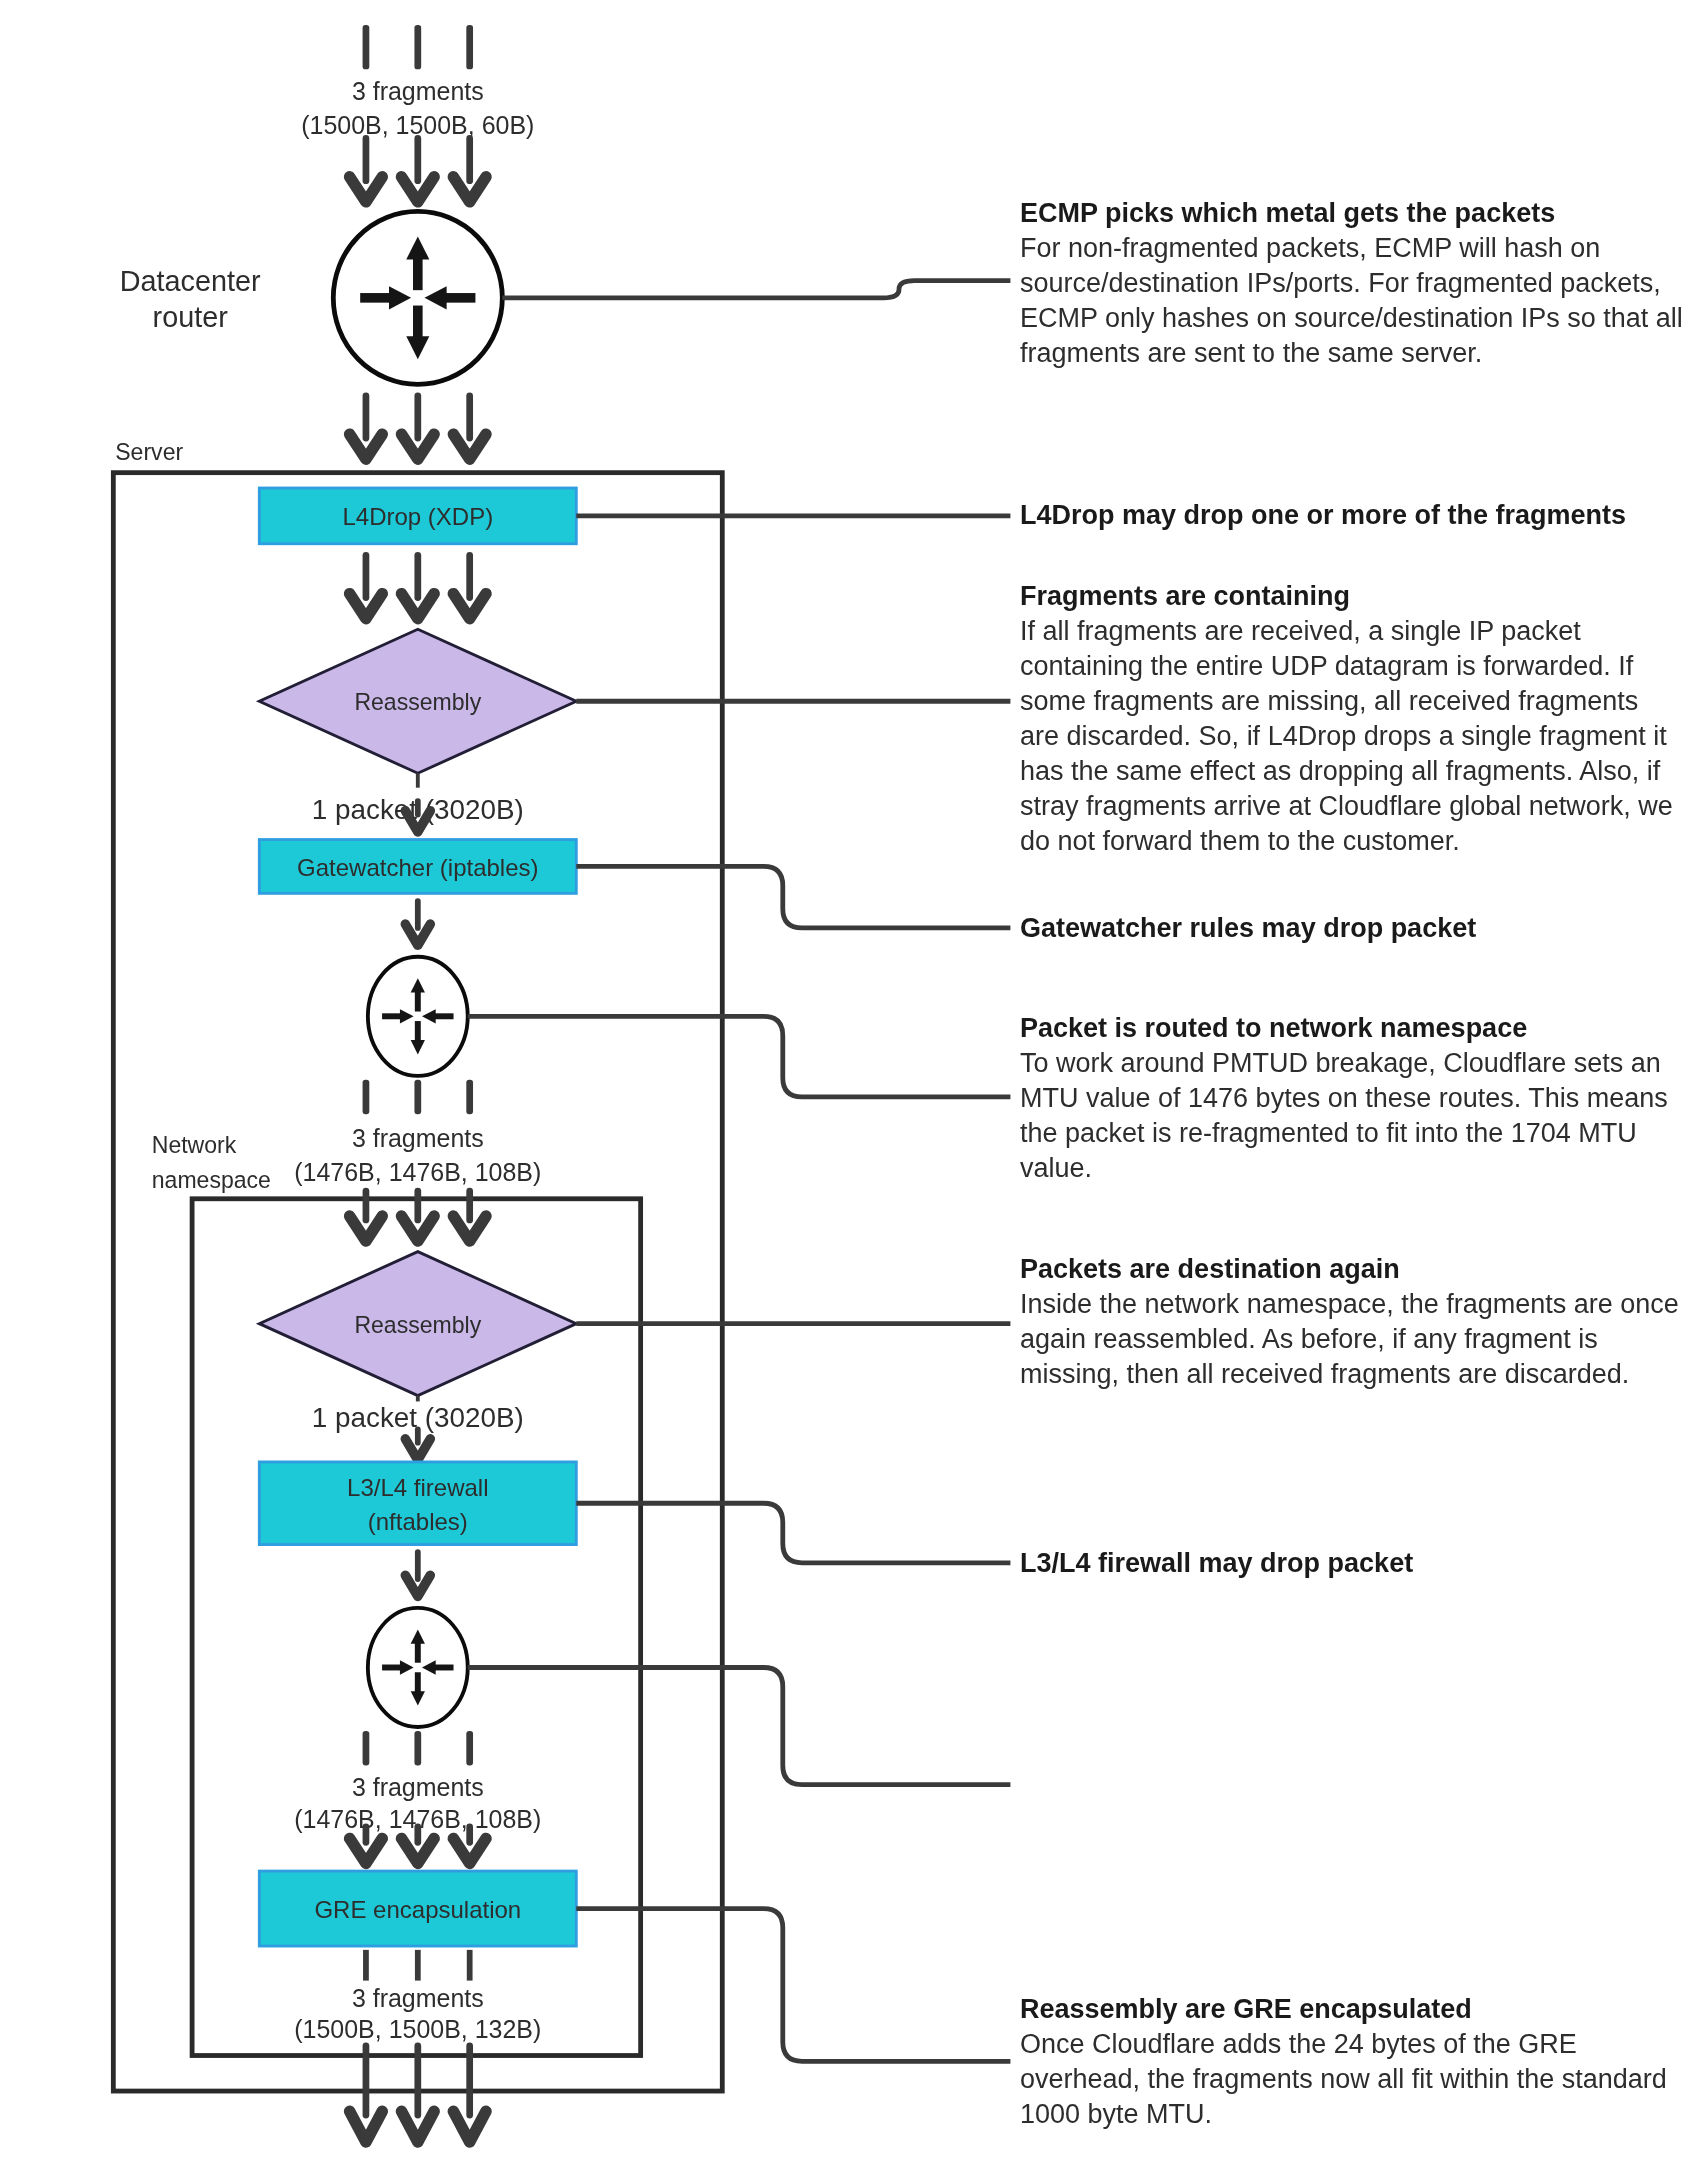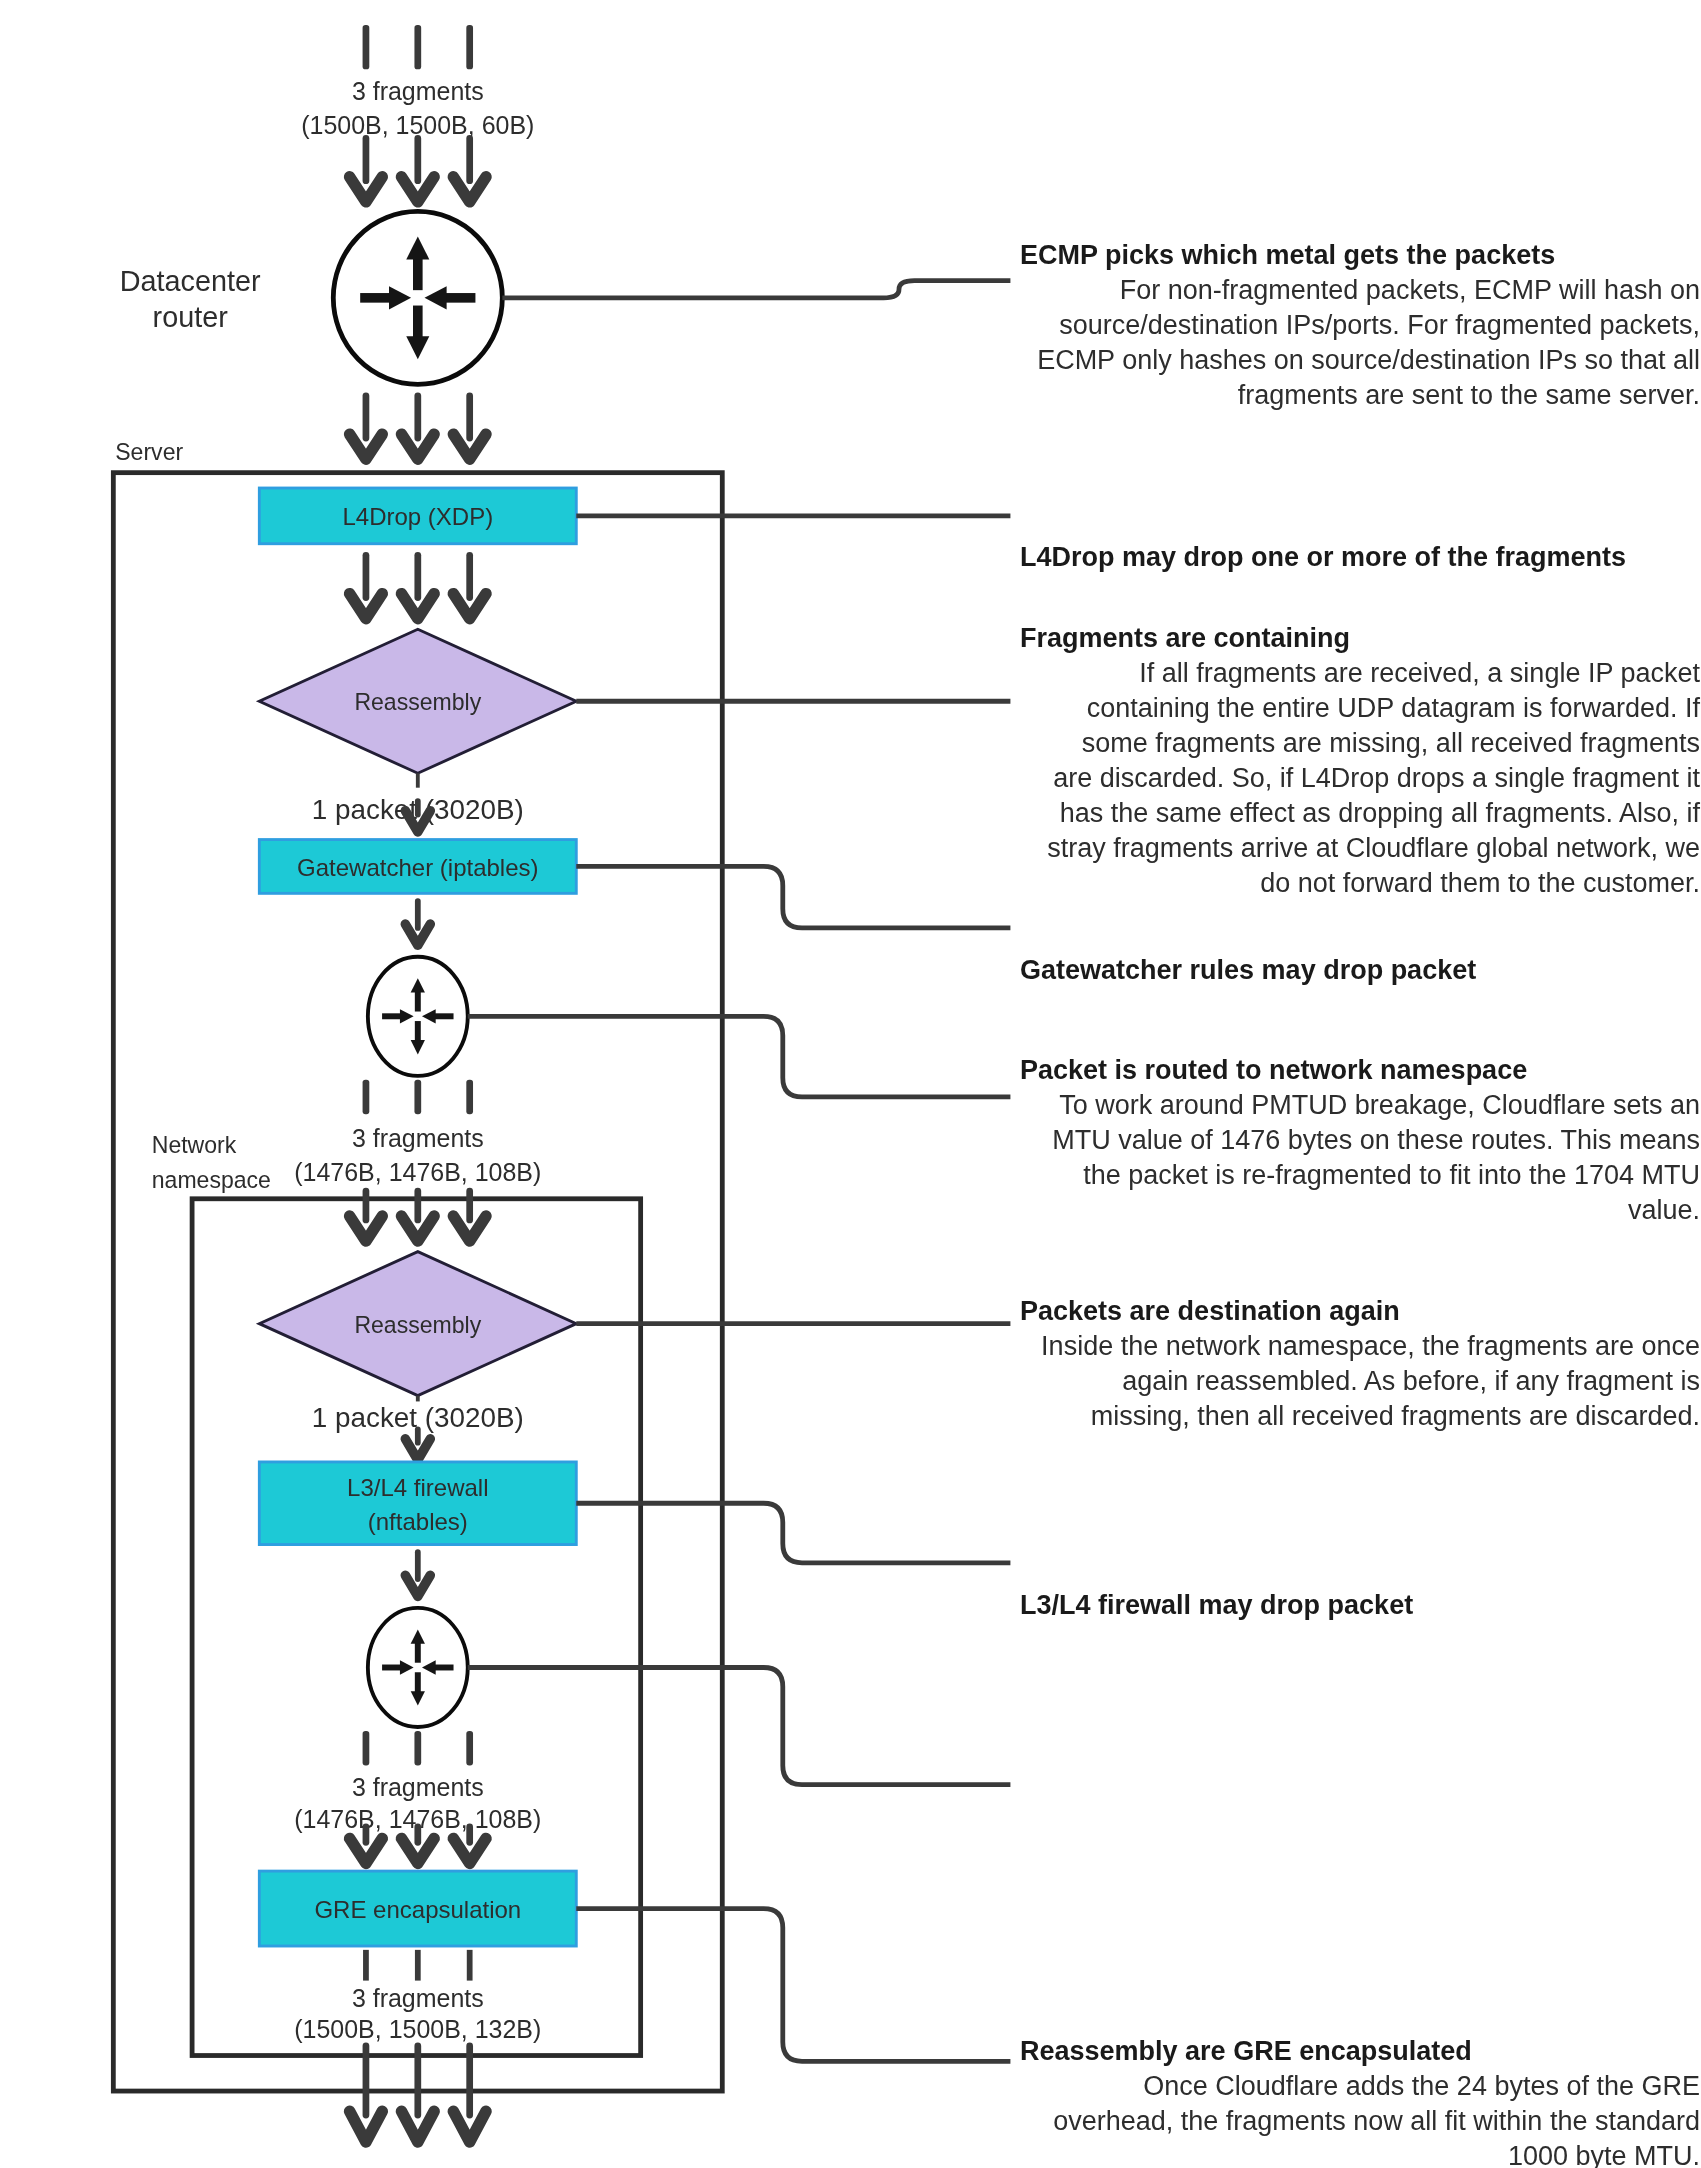--- a/index.html
+++ b/index.html
@@ -3,23 +3,23 @@
 <meta charset="utf-8">
 <style>
   html,body{margin:0;padding:0;}
   body{
     width:1701px;height:2168px;position:relative;background:#ffffff;
     font-family:"Liberation Sans",sans-serif;overflow:hidden;
   }
   #stage{position:absolute;inset:0;}
   svg{position:absolute;left:0;top:0;}
   svg text{fill:#2d2d2d;}
-  .ann{position:absolute;left:1020px;width:680px;font-size:27px;line-height:35px;color:#2d2d2d;margin-top:42px;}
+  .ann{position:absolute;left:1020px;width:680px;font-size:27px;line-height:35px;color:#2d2d2d;}
   .ann .t{font-weight:bold;color:#1a1a1a;}
-  .ann .b{white-space:pre-line;text-align:right;}
+  .ann .b{white-space:pre-line;}
 </style>
 </head>
 <body>
 
 <div id="stage">
 <svg width="1701" height="2168" viewBox="0 0 1771 2257">
   <defs>
 
     <g id="barr" stroke="#3a3a3a" fill="none" stroke-linecap="round" stroke-linejoin="round">
       <line x1="0" y1="0" x2="0" y2="44" stroke-width="7"></line>

